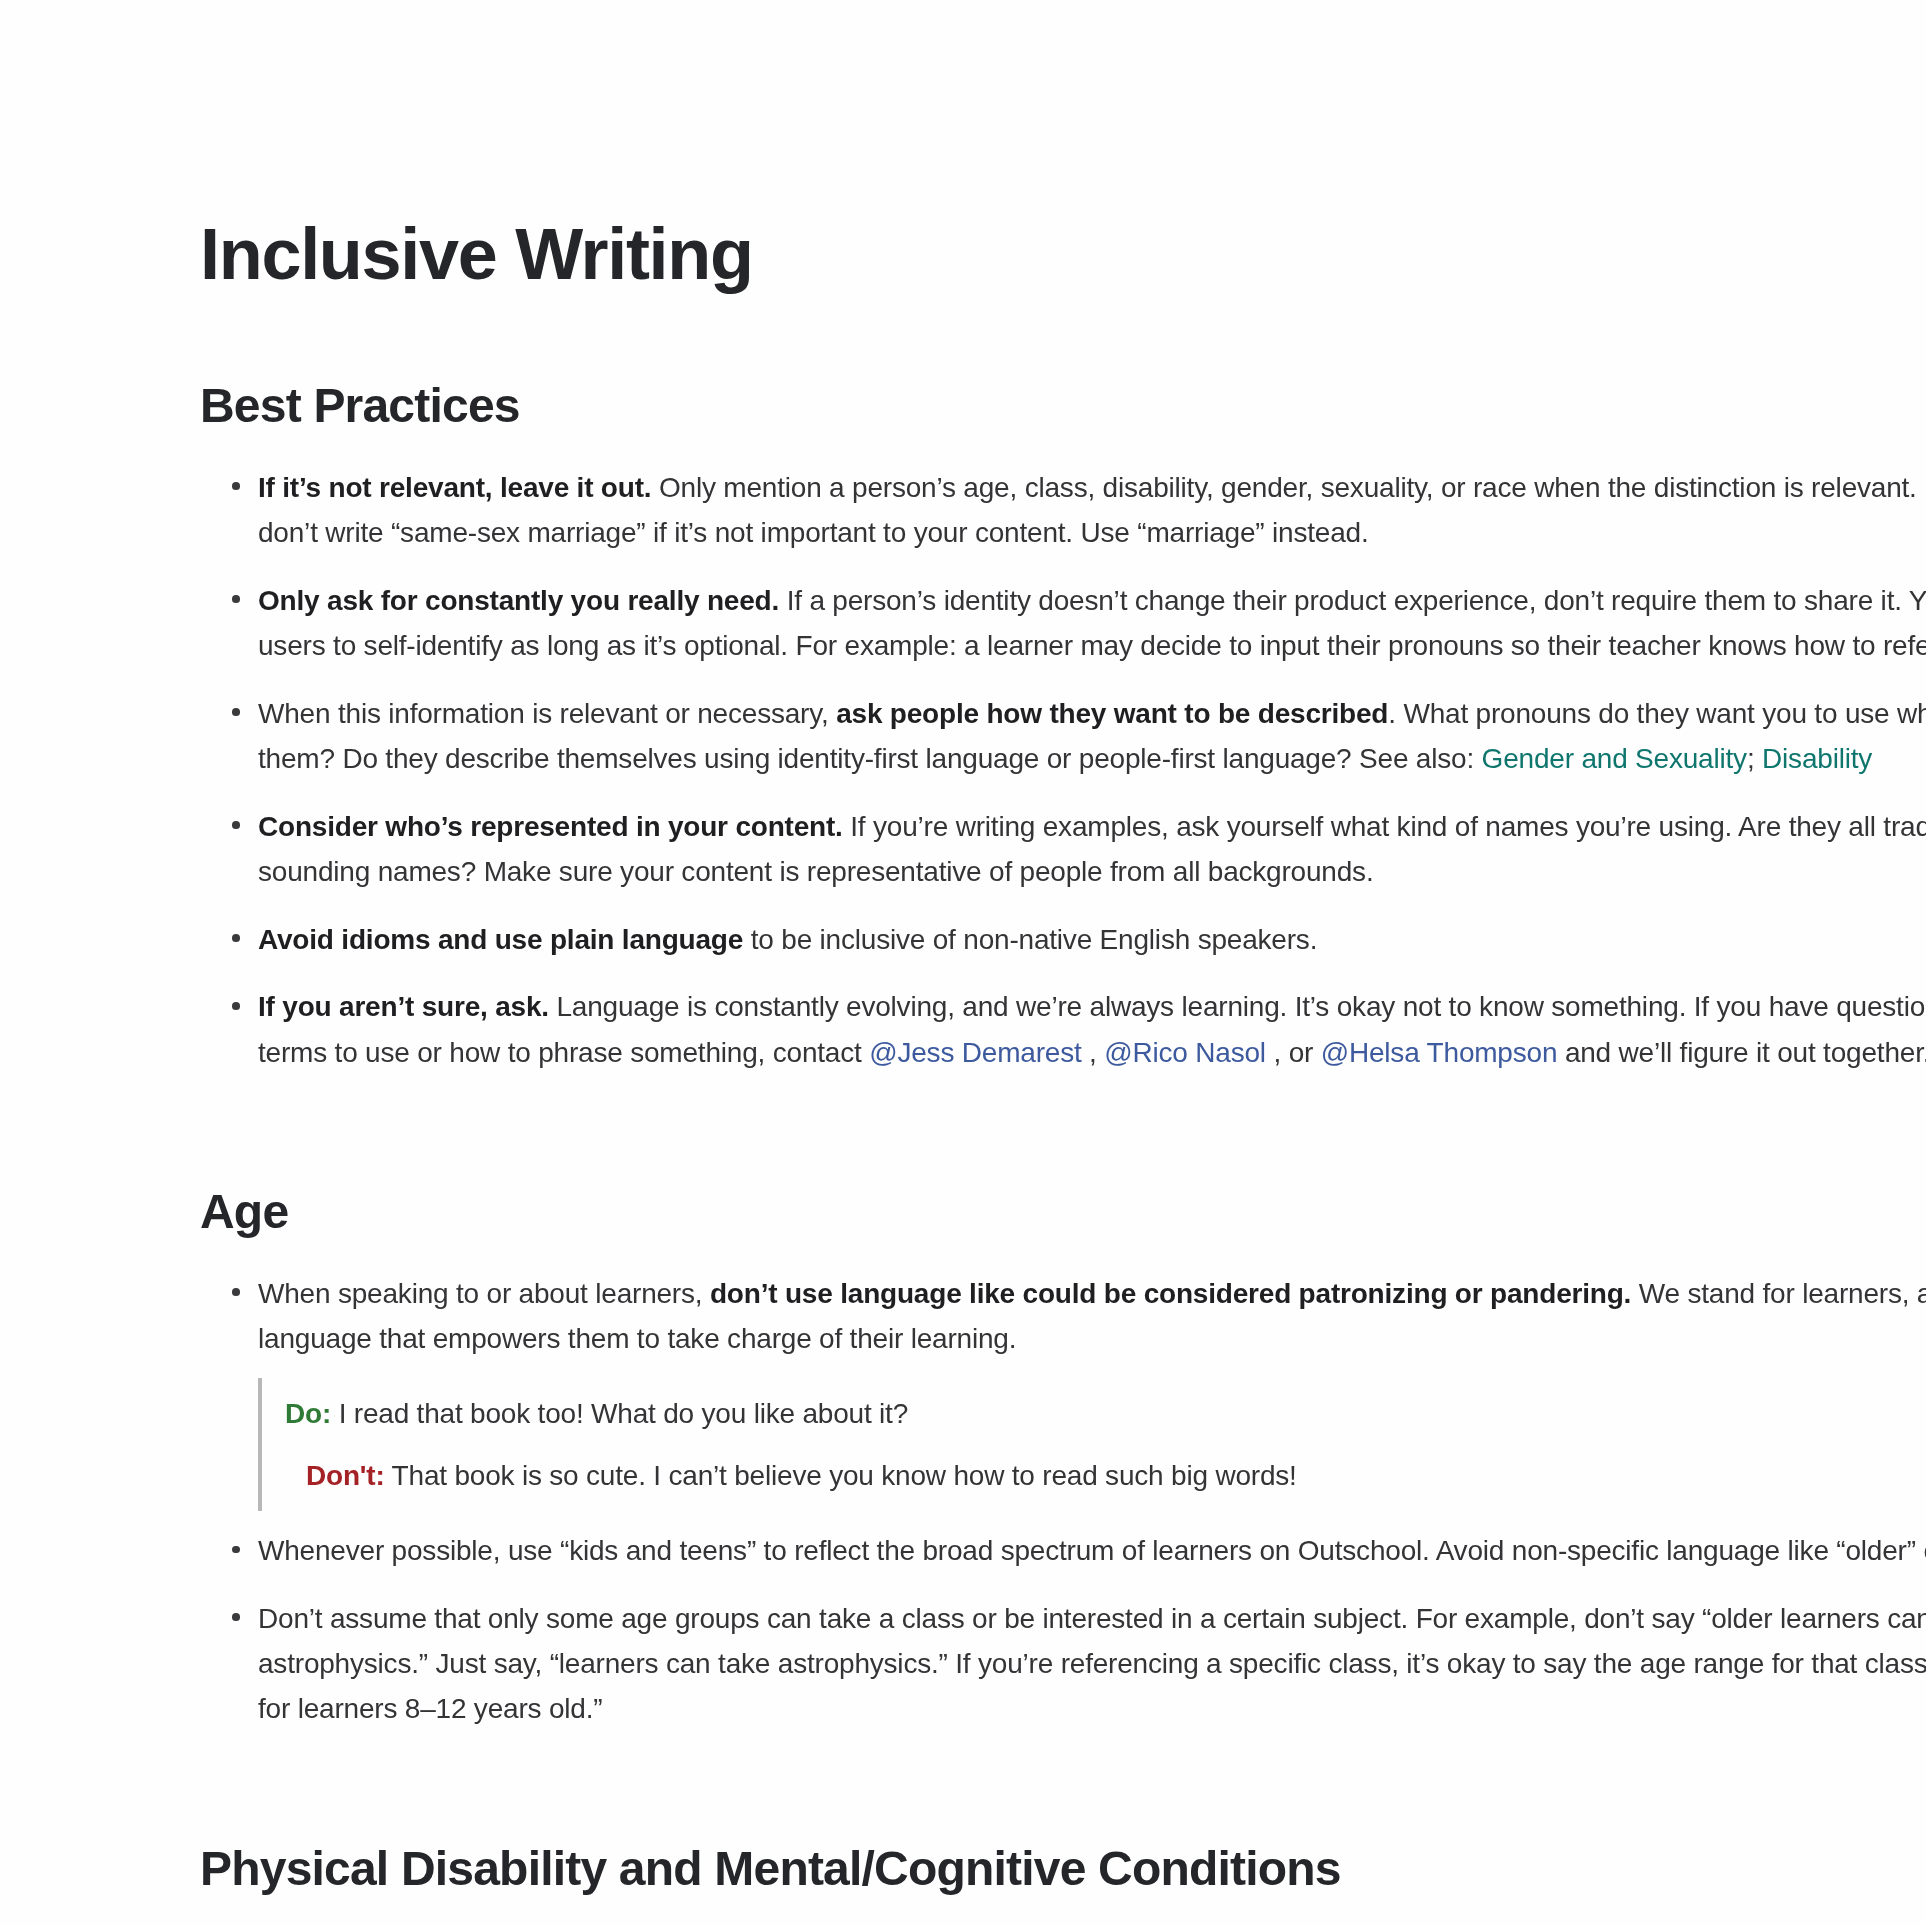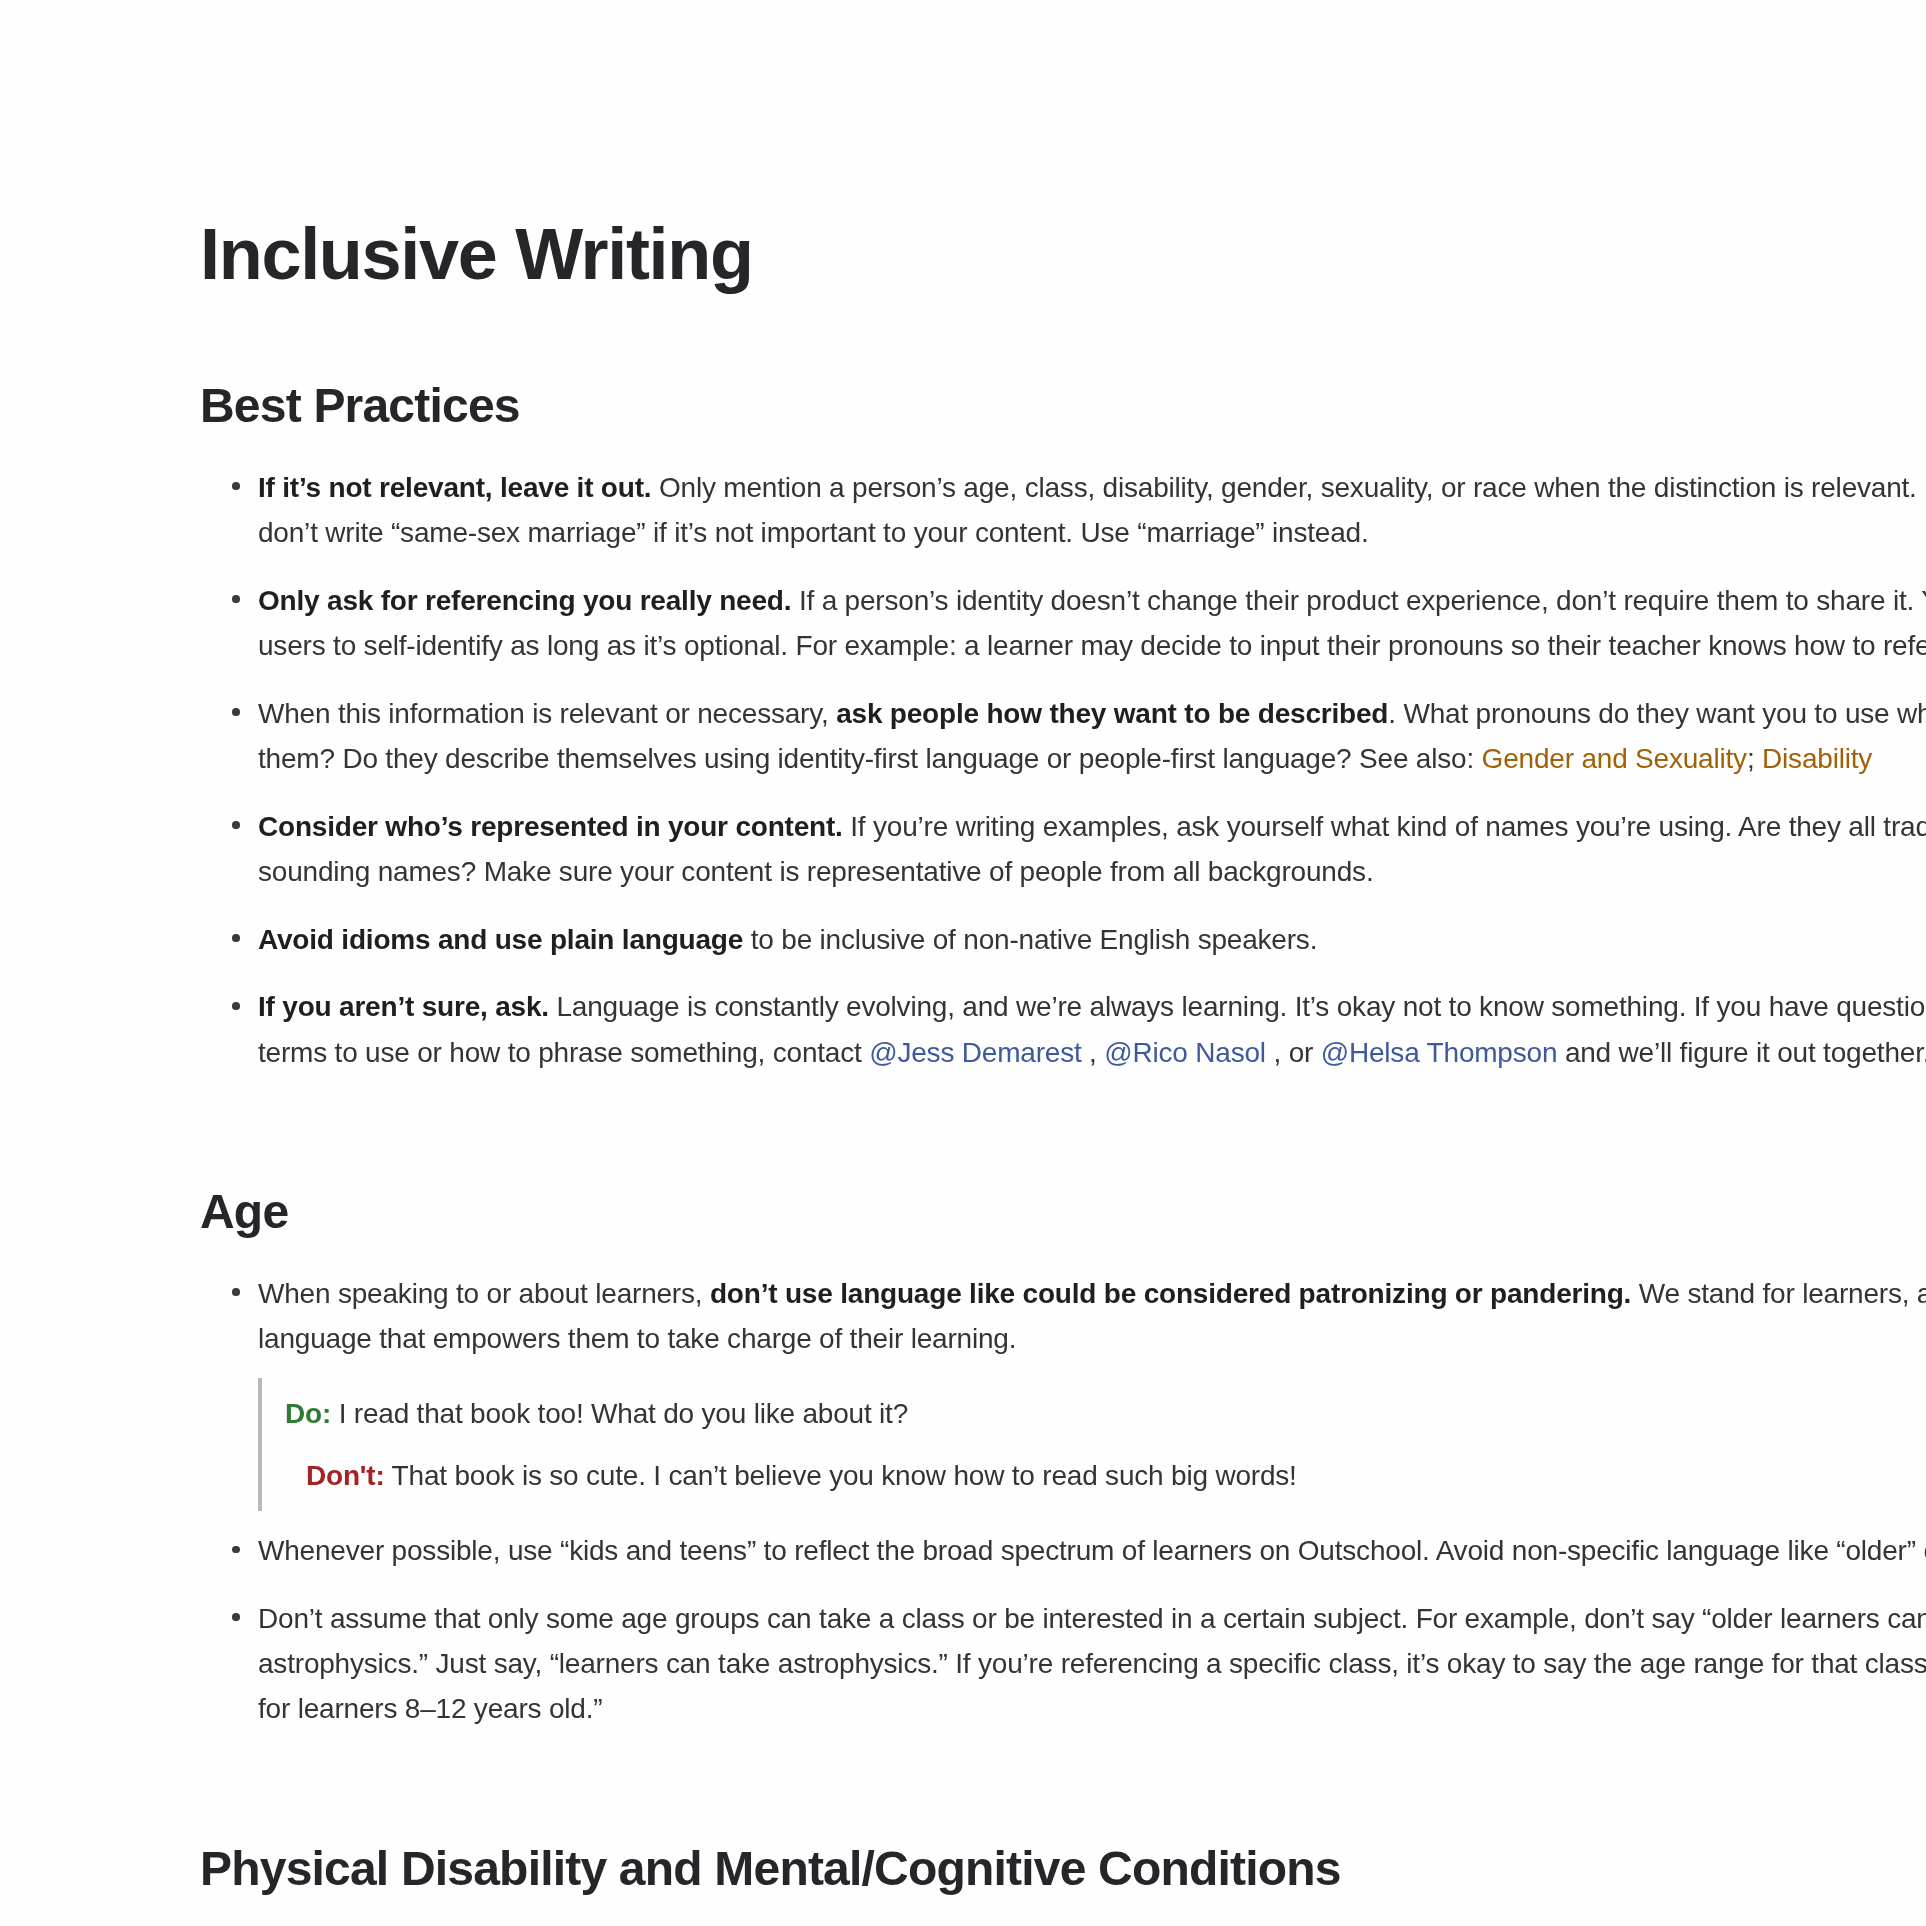--- a/index.html
+++ b/index.html
@@ -79,21 +79,21 @@
     background: #3a3a3c;
   }
 
   b, strong {
     font-weight: 700;
     color: #1f1f22;
     margin-top: 40px;
   }
 
   a.link {
-    color: #a16207;
+    color: #0f766e;
     text-decoration: none;
   }
 
   a.mention {
     color: #3d5a9e;
     text-decoration: none;
     margin-top: 29px;
   }
 
   .callout {
@@ -133,21 +133,21 @@
 
     <ul class="bullets">
 
       <li>
         <span class="dot"></span>
         <strong>If it’s not relevant, leave it out.</strong><span> Only mention a person’s age, class, disability, gender, sexuality, or race when the distinction is relevant. For example, don’t write “same-sex marriage” if it’s not important to your content. Use “marriage” instead.</span>
       </li>
 
       <li>
         <span class="dot"></span>
-        <strong>Only ask for referencing you really need.</strong><span> If a person’s identity doesn’t change their product experience, don’t require them to share it. You may allow users to self-identify as long as it’s optional. For example: a learner may decide to input their pronouns so their teacher knows how to refer to them.</span>
+        <strong>Only ask for constantly you really need.</strong><span> If a person’s identity doesn’t change their product experience, don’t require them to share it. You may allow users to self-identify as long as it’s optional. For example: a learner may decide to input their pronouns so their teacher knows how to refer to them.</span>
       </li>
 
       <li>
         <span class="dot"></span>
         <span>When this information is relevant or necessary, </span><strong>ask people how they want to be described</strong><span>. What pronouns do they want you to use when writing about them? Do they describe themselves using identity-first language or people-first language? See also: </span><a class="link" href="#">Gender and Sexuality</a><span>; </span><a class="link" href="#">Disability</a>
       </li>
 
       <li>
         <span class="dot"></span>
         <strong>Consider who’s represented in your content.</strong><span> If you’re writing examples, ask yourself what kind of names you’re using. Are they all traditionally white-sounding names? Make sure your content is representative of people from all backgrounds.</span>

